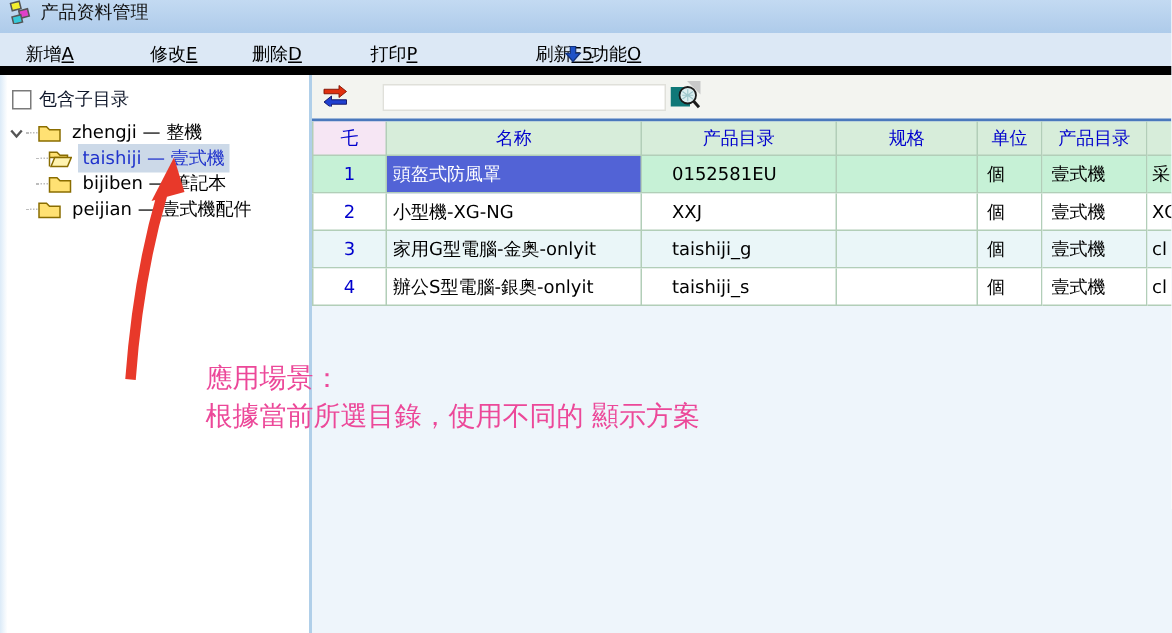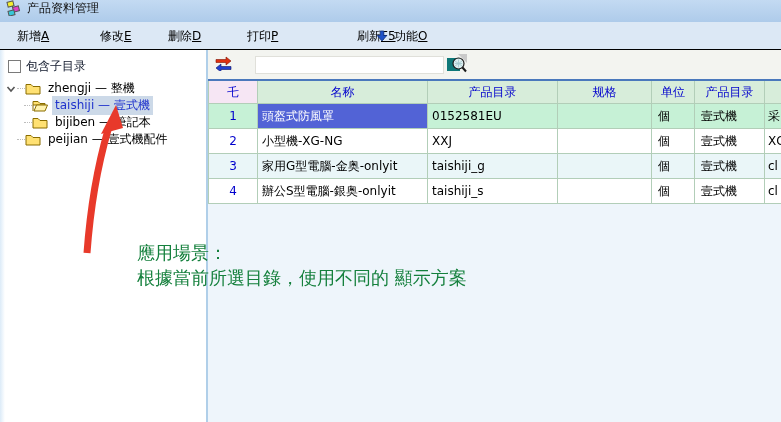--- a/index.html
+++ b/index.html
@@ -9,21 +9,21 @@
   .window { position:absolute; inset:0; }
 
   
   .titlebar { position:absolute; left:0; top:0; width:781px; height:22px;
     background:linear-gradient(#c3daf2,#aecbea); display:flex; align-items:flex-start; padding-left:5px; }
   .title-icon { width:16px; height:16px; margin-right:6px; }
   .title-text { color:#111; font-size:12px; }
 
   
   .toolbar { position:absolute; left:0; top:22px; width:781px; height:28px;
-    background:#dce8f5; border-bottom:1px solid #000000; }
+    background:#dce8f5; border-bottom:6px solid #000000; }
   .tb-btn { position:absolute; top:5px; height:18px; display:flex; align-items:center;
     color:#000; cursor:default; white-space:nowrap; }
   .tb-btn u { text-decoration:underline; }
   .tb-btn:nth-child(1){ left:17px; }
   .tb-btn:nth-child(2){ left:100px; }
   .tb-btn:nth-child(3){ left:168px; }
   .tb-btn:nth-child(4){ left:247px;align-items:flex-end; }
   .tb-btn:nth-child(5){ left:325px;margin-left:32px; }
   .tb-btn:nth-child(6){ left:376px; }
   .tb-btn .btn-ico { margin-right:6px; display:inline-flex; }
@@ -57,38 +57,38 @@
     border:1px solid #e0e0da; background:#fff; font-family:inherit; font-size:12px; padding:0 3px; }
   .mag-ico { position:absolute; left:239px; top:4px; width:21px; height:20px; }
 
   
   .table { position:absolute; left:0; top:29px; width:573px; border-top:2px solid #4a78bc; }
   .trow { display:flex; }
   .tcell { flex:none; border-right:1px solid #b2ceb8; border-bottom:1px solid #b2ceb8;
     overflow:hidden; white-space:nowrap; display:flex; align-items:center; }
   .c0{ width:50px; justify-content:center; }
   .c1{ width:170px; padding-left:4px; }
-  .c2{ width:130px; padding-left:4px; }
+  .c2{ width:130px; padding-left:20px; }
   .c3{ width:94px; padding-left:4px; }
   .c4{ width:43px; padding-left:6px; }
   .c5{ width:70px; padding-left:6px; }
   .c6{ width:26px; padding-left:3px; }
   .thead .tcell { height:23px; background:#d7edda; color:#0000cd; justify-content:center; padding-left:0; border-left:1px solid #b2ceb8; }
   .thead .tcell + .tcell { border-left:none; }
   .thead .c0 { background:#f6e6f4; }
   .tbody .trow { height:25px; }
   .tbody .tcell { height:25px; color:#000; }
   .tbody .trow .c0 { color:#0000cd; border-left:1px solid #b2ceb8; }
   .row-focus .tcell { background:#c6f1d6; }
   .row-white .tcell { background:#ffffff; }
   .row-alt .tcell { background:#eaf6f8; }
   .tbody .cell-selected { background:#5263d6 !important; color:#ffffff; }
 
   
-  .annotation { position:absolute; left:137px; top:240px; color:#15803d;
+  .annotation { position:absolute; left:137px; top:240px; color:#ec4899;
     font-size:18px; line-height:25px; white-space:nowrap; }
   .arrow-overlay { position:absolute; left:0; top:0; width:781px; height:422px; pointer-events:none; }
 </style>
 </head>
 <body>
 
 <div class="window">
 
   <div class="titlebar">
     <svg class="title-icon" viewBox="0 0 16 16">

